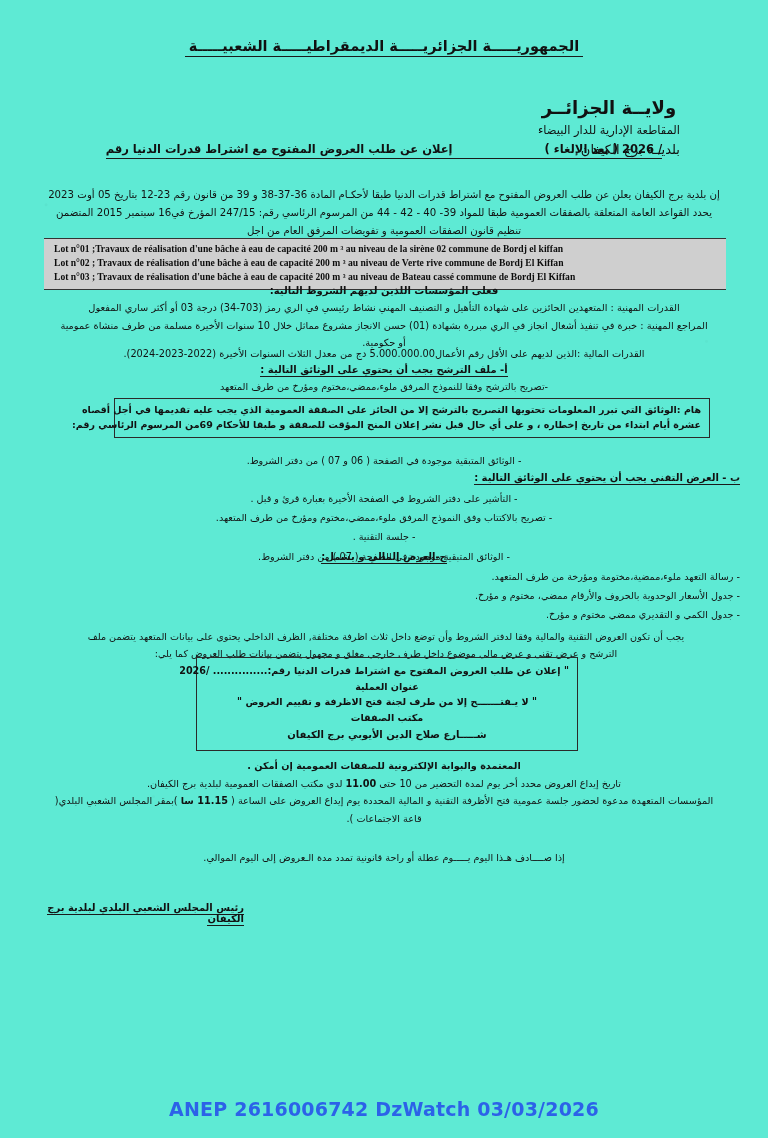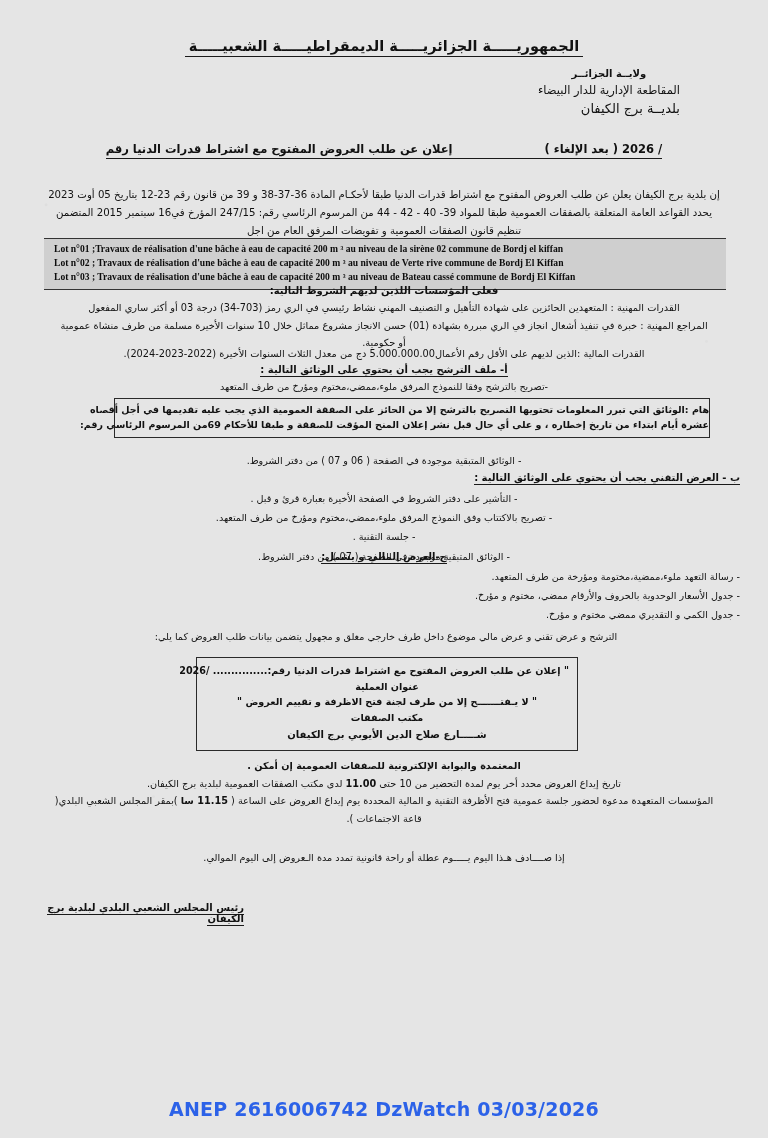--- a/index.html
+++ b/index.html
@@ -14,21 +14,21 @@
     position: relative;
     font-family: "DejaVu Sans", "Liberation Sans", sans-serif;
     color: #111111;
     overflow: hidden;
   }
 
   
   .page {
     position: absolute;
     inset: 0;
-    background: #e5e5e5;
+    background: #5eead4;
   }
   .scan-noise {
     position: absolute;
     inset: 0;
     pointer-events: none;
     background:
       radial-gradient(circle at 6% 18%, rgba(0,0,0,0.030) 0 1px, transparent 2px),
       radial-gradient(circle at 92% 30%, rgba(0,0,0,0.025) 0 1px, transparent 2px),
       radial-gradient(circle at 20% 70%, rgba(0,0,0,0.022) 0 1px, transparent 2px);
     opacity: .9;
@@ -70,21 +70,21 @@
     display: inline-block;
   }
 
   .org-block {
     position: absolute;
     top: 66px;
     right: 60px;
     text-align: center;
     line-height: 1.55;
   }
-  .org-block .l1 { font-size: 10px; font-weight: bold; letter-spacing: .4px; }
+  .org-block .l1 { font-size: 18px; font-weight: bold; letter-spacing: .4px; margin-top: 28px; }
   .org-block .l2 { font-size: 11.5px; }
   .org-block .l3 { font-size: 13px; font-weight: normal; text-align: right; }
 
   
   .title-line {
     position: absolute;
     top: 138px;
     left: 0; right: 0;
     text-align: center;
   }
@@ -178,21 +178,21 @@
     font-size: 9.6px;
   }
 
   
   .imp-box {
     position: absolute;
     top: 398px;
     left: 86px;
     right: 30px;
     border: 1.3px solid #2a2a2a;
-    padding: 3px 0 4px 8px;
+    padding: 3px 8px 4px 8px;
     text-align: center;
   }
   .imp-box .line {
     font-size: 9.5px;
     font-weight: bold;
     line-height: 1.62;
     white-space: nowrap;
   }
 
   .item-a2 {
@@ -392,20 +392,21 @@
     <div class="sec-c ar">
       <span>ج-العرض المالي و يشمل:</span>
     </div>
     <div class="list-c ar">
       <div>- رسالة التعهد ملوء،ممضية،مختومة ومؤرخة من طرف المتعهد.</div>
       <div>- جدول الأسعار الوحدوية بالحروف والأرقام ممضي، مختوم و مؤرخ.</div>
       <div>- جدول الكمي و التقديري ممضي مختوم و مؤرخ.</div>
     </div>
 
     <div class="env-para ar">
+      <div>يجب أن تكون  العروض التقنية والمالية وفقا لدفتر الشروط وأن توضع داخل ثلاث اظرفة مختلفة, الظرف الداخلي يحتوى على بيانات المتعهد يتضمن ملف</div>
       <div>الترشح و  عرض تقني و عرض مالي موضوع داخل طرف خارجي مغلق و  مجهول يتضمن بيانات طلب العروض  كما يلي:</div>
     </div>
 
     <div class="env-box ar">
       <div class="eline">" إعلان عن طلب العروض المفتوح مع اشتراط قدرات الدنيا رقم:............... /2026</div>
       <div class="eline">عنوان العملية</div>
       <div class="eline">" لا يـفتـــــــح  إلا من طرف لجنة فتح الاظرفة و تقييم العروض  "</div>
       <div class="eline">مكتب الصفقات</div>
       <div class="eline addr">شـــــارع صلاح الدين الأيوبي برج الكيفان</div>
     </div>

